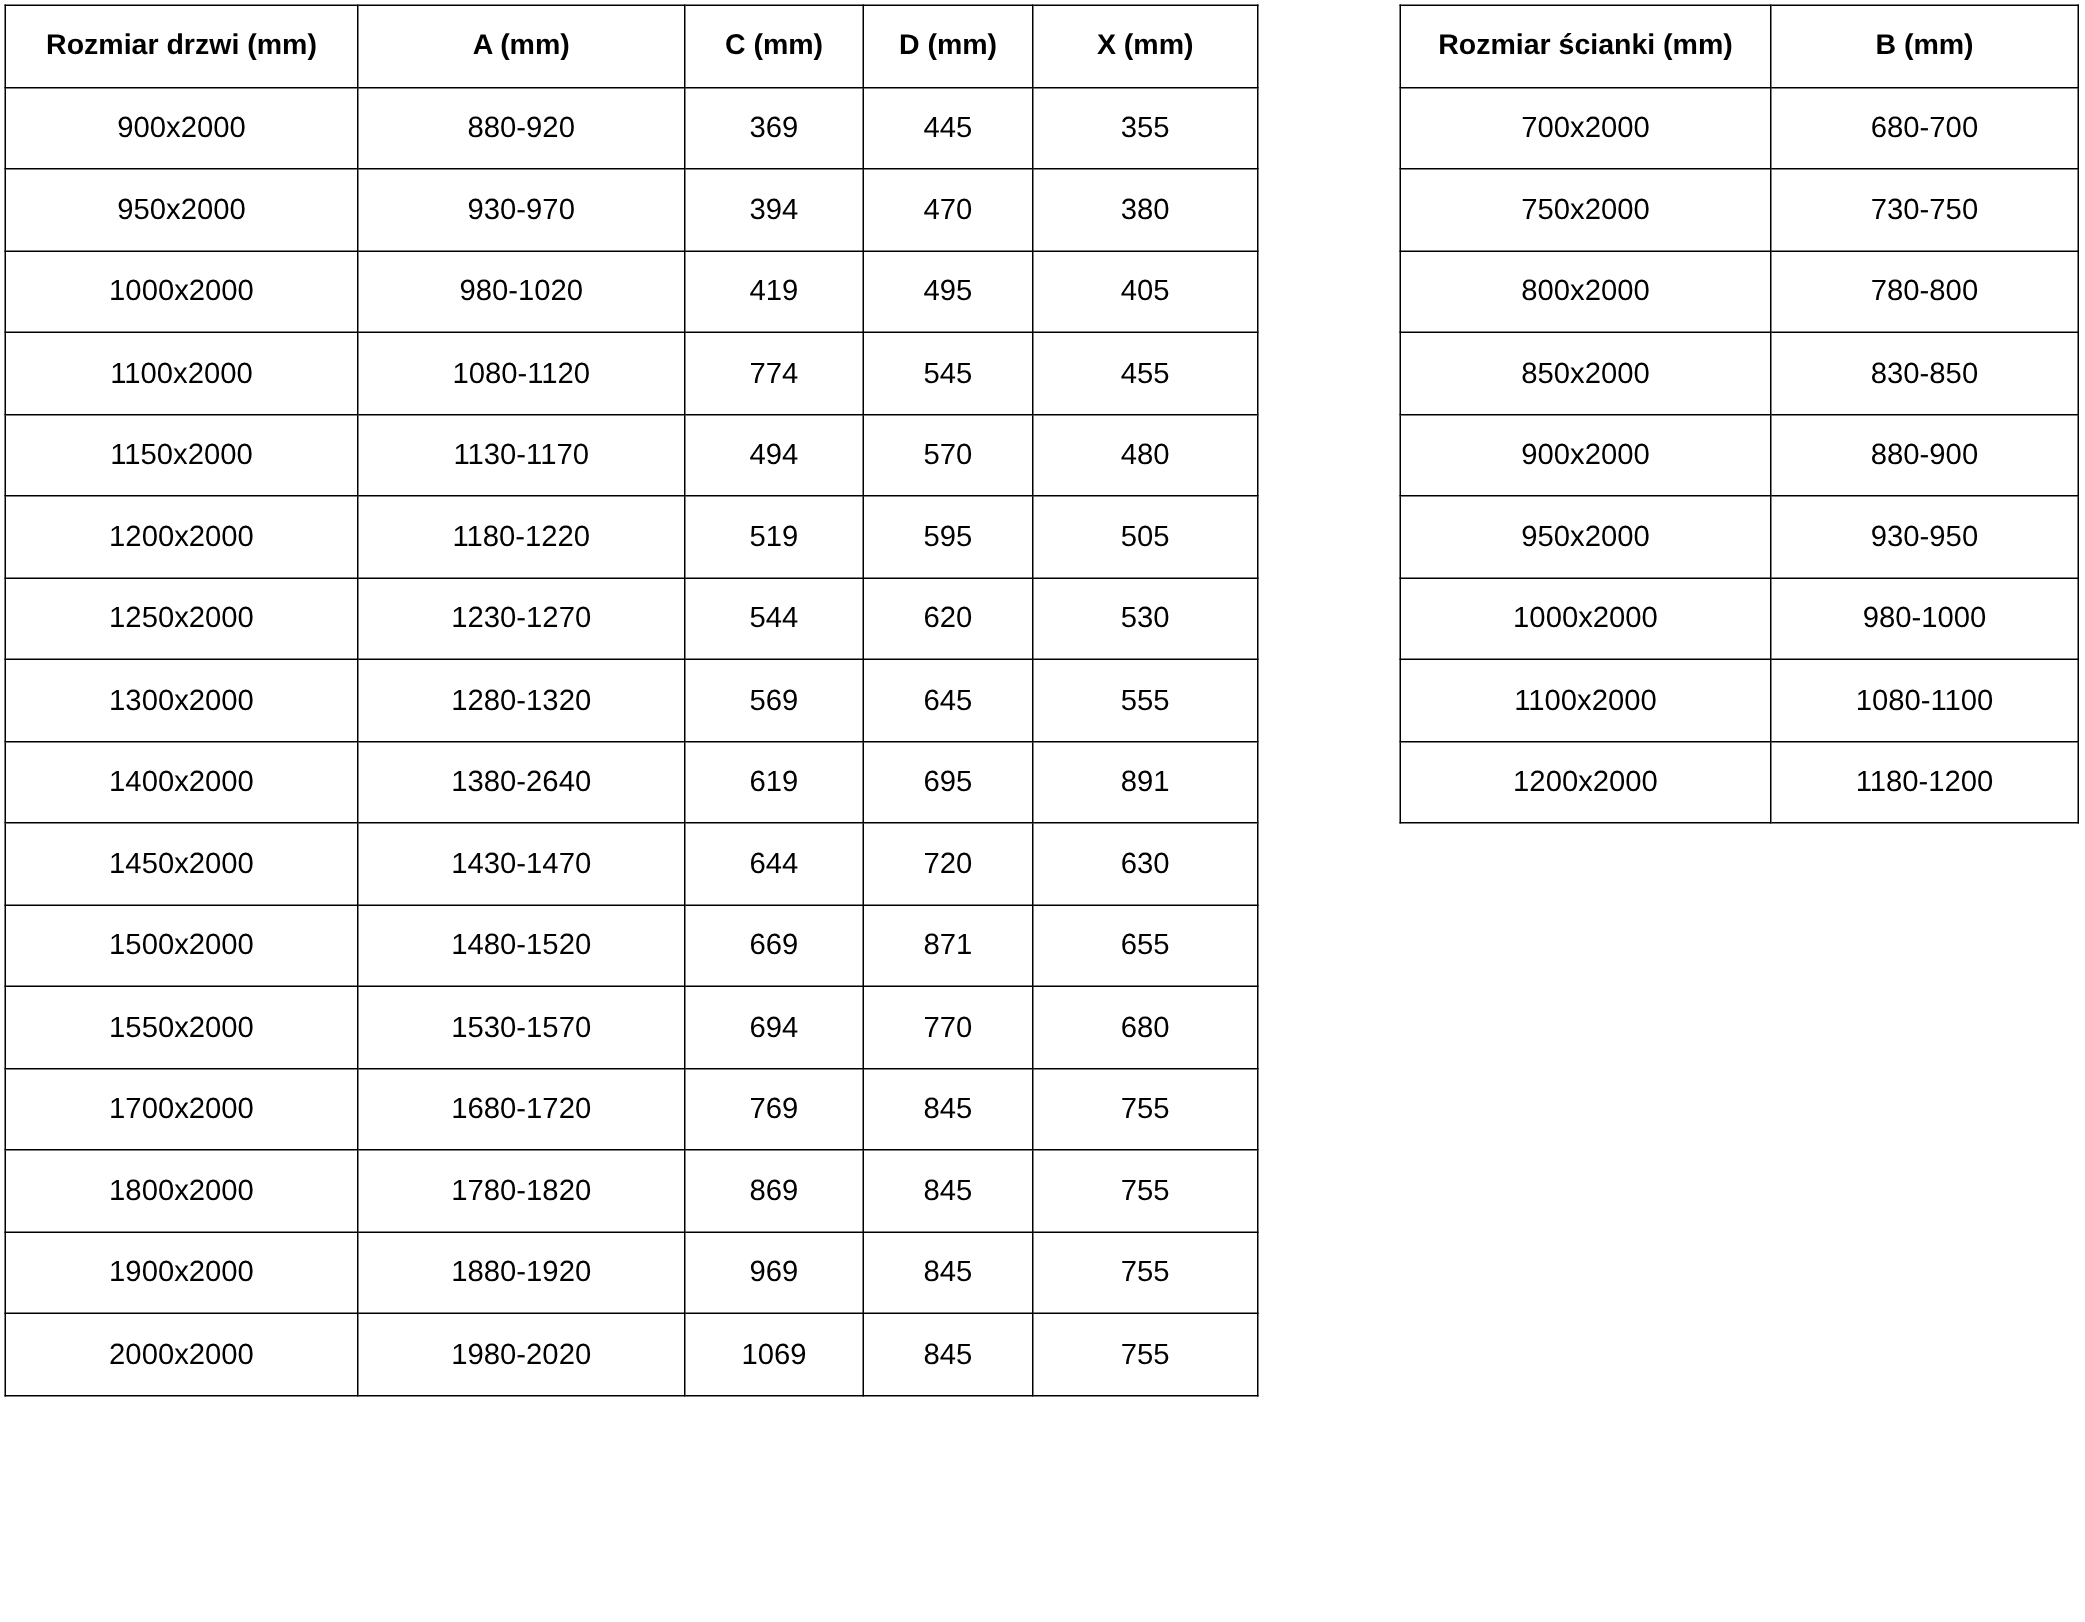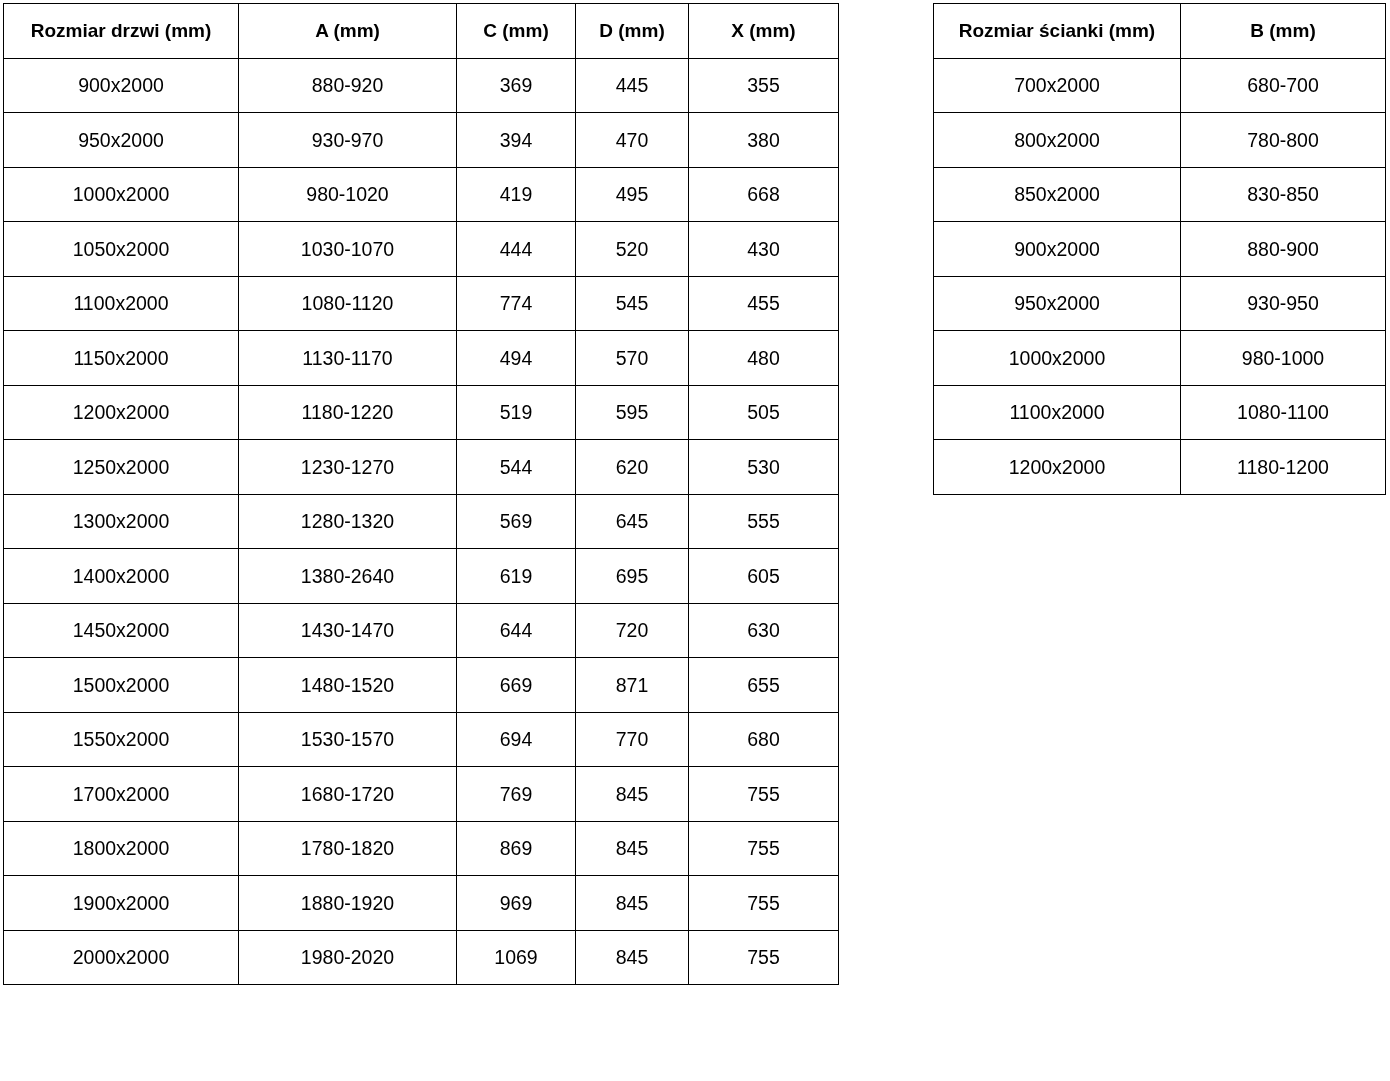--- a/index.html
+++ b/index.html
@@ -96,28 +96,21 @@
         <td>930-970</td>
         <td>394</td>
         <td>470</td>
         <td>380</td>
       </tr>
       <tr>
         <td>1000x2000</td>
         <td>980-1020</td>
         <td>419</td>
         <td>495</td>
-        <td>668</td>
-      </tr>
-      <tr>
-        <td>1050x2000</td>
-        <td>1030-1070</td>
-        <td>444</td>
-        <td>520</td>
-        <td>430</td>
+        <td>405</td>
       </tr>
       <tr>
         <td>1100x2000</td>
         <td>1080-1120</td>
         <td>774</td>
         <td>545</td>
         <td>455</td>
       </tr>
       <tr>
         <td>1150x2000</td>
@@ -145,21 +138,21 @@
         <td>1280-1320</td>
         <td>569</td>
         <td>645</td>
         <td>555</td>
       </tr>
       <tr>
         <td>1400x2000</td>
         <td>1380-2640</td>
         <td>619</td>
         <td>695</td>
-        <td>605</td>
+        <td>891</td>
       </tr>
       <tr>
         <td>1450x2000</td>
         <td>1430-1470</td>
         <td>644</td>
         <td>720</td>
         <td>630</td>
       </tr>
       <tr>
         <td>1500x2000</td>
@@ -216,20 +209,24 @@
         <th>Rozmiar ścianki (mm)</th>
         <th>B (mm)</th>
       </tr>
     </thead>
     <tbody>
       <tr>
         <td>700x2000</td>
         <td>680-700</td>
       </tr>
       <tr>
+        <td>750x2000</td>
+        <td>730-750</td>
+      </tr>
+      <tr>
         <td>800x2000</td>
         <td>780-800</td>
       </tr>
       <tr>
         <td>850x2000</td>
         <td>830-850</td>
       </tr>
       <tr>
         <td>900x2000</td>
         <td>880-900</td>

